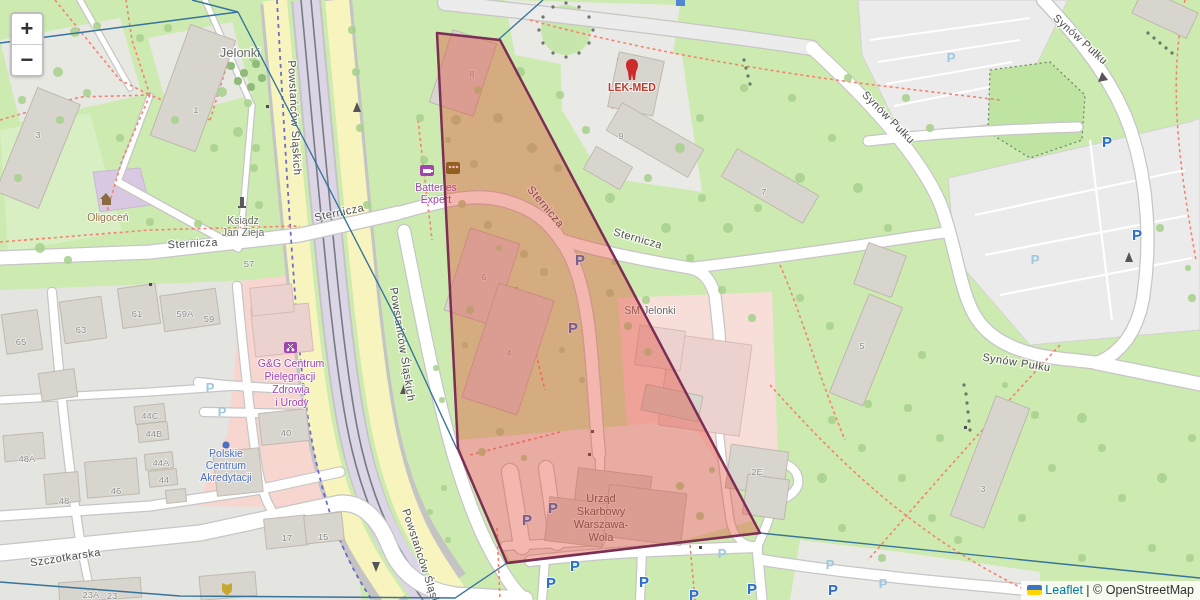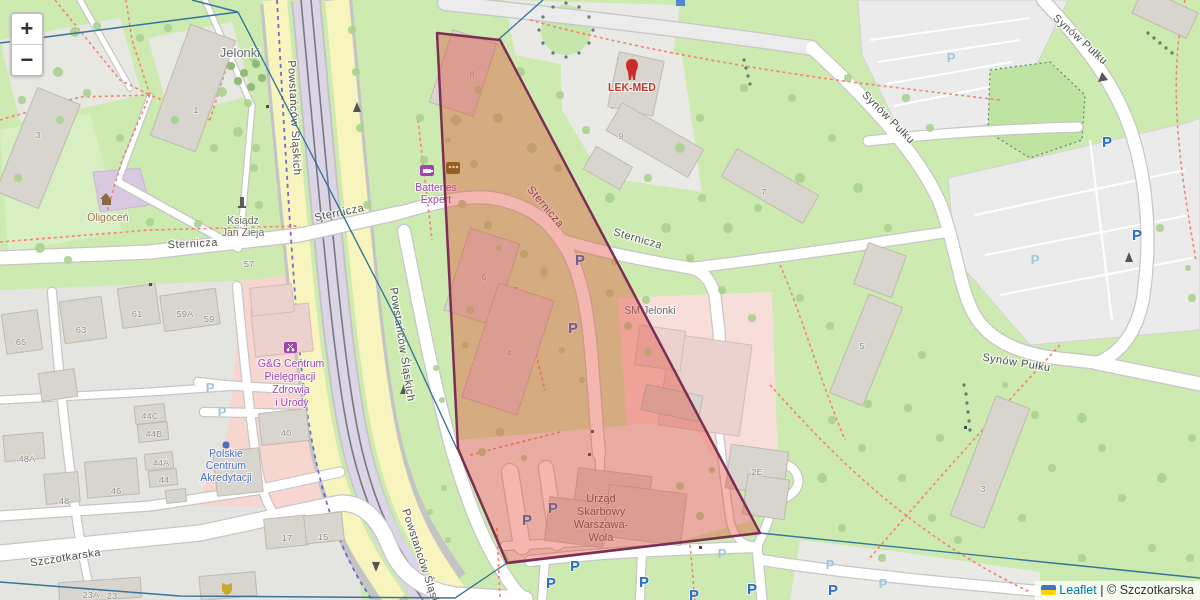--- a/index.html
+++ b/index.html
@@ -543,14 +543,14 @@
   </g>
 
   <polygon fill="rgba(226,75,58,0.40)" stroke="#7c2f55" stroke-width="2.5" stroke-linejoin="round" points="437,33 500,40 760,533 507,563 458,449"></polygon>
 </svg>
 
   <div class="zoomctl">
     <div class="zb">+</div>
     <div class="zb">−</div>
   </div>
 
-  <div class="attrib"><span class="flag"><div id="flag-top" style="background: rgb(60, 117, 196);"></div><div id="flag-bot" style="background: rgb(255, 213, 0);"></div></span><a href="#">Leaflet</a><span> | </span><a href="#" style="color:#333">© Szczotkarska</a></div>
+  <div class="attrib"><span class="flag"><div id="flag-top" style="background: rgb(60, 117, 196);"></div><div id="flag-bot" style="background: rgb(255, 213, 0);"></div></span><a href="#">Leaflet</a><span> | </span><a href="#" style="color:#333">© OpenStreetMap</a></div>
 </div>
 
 </body></html>

